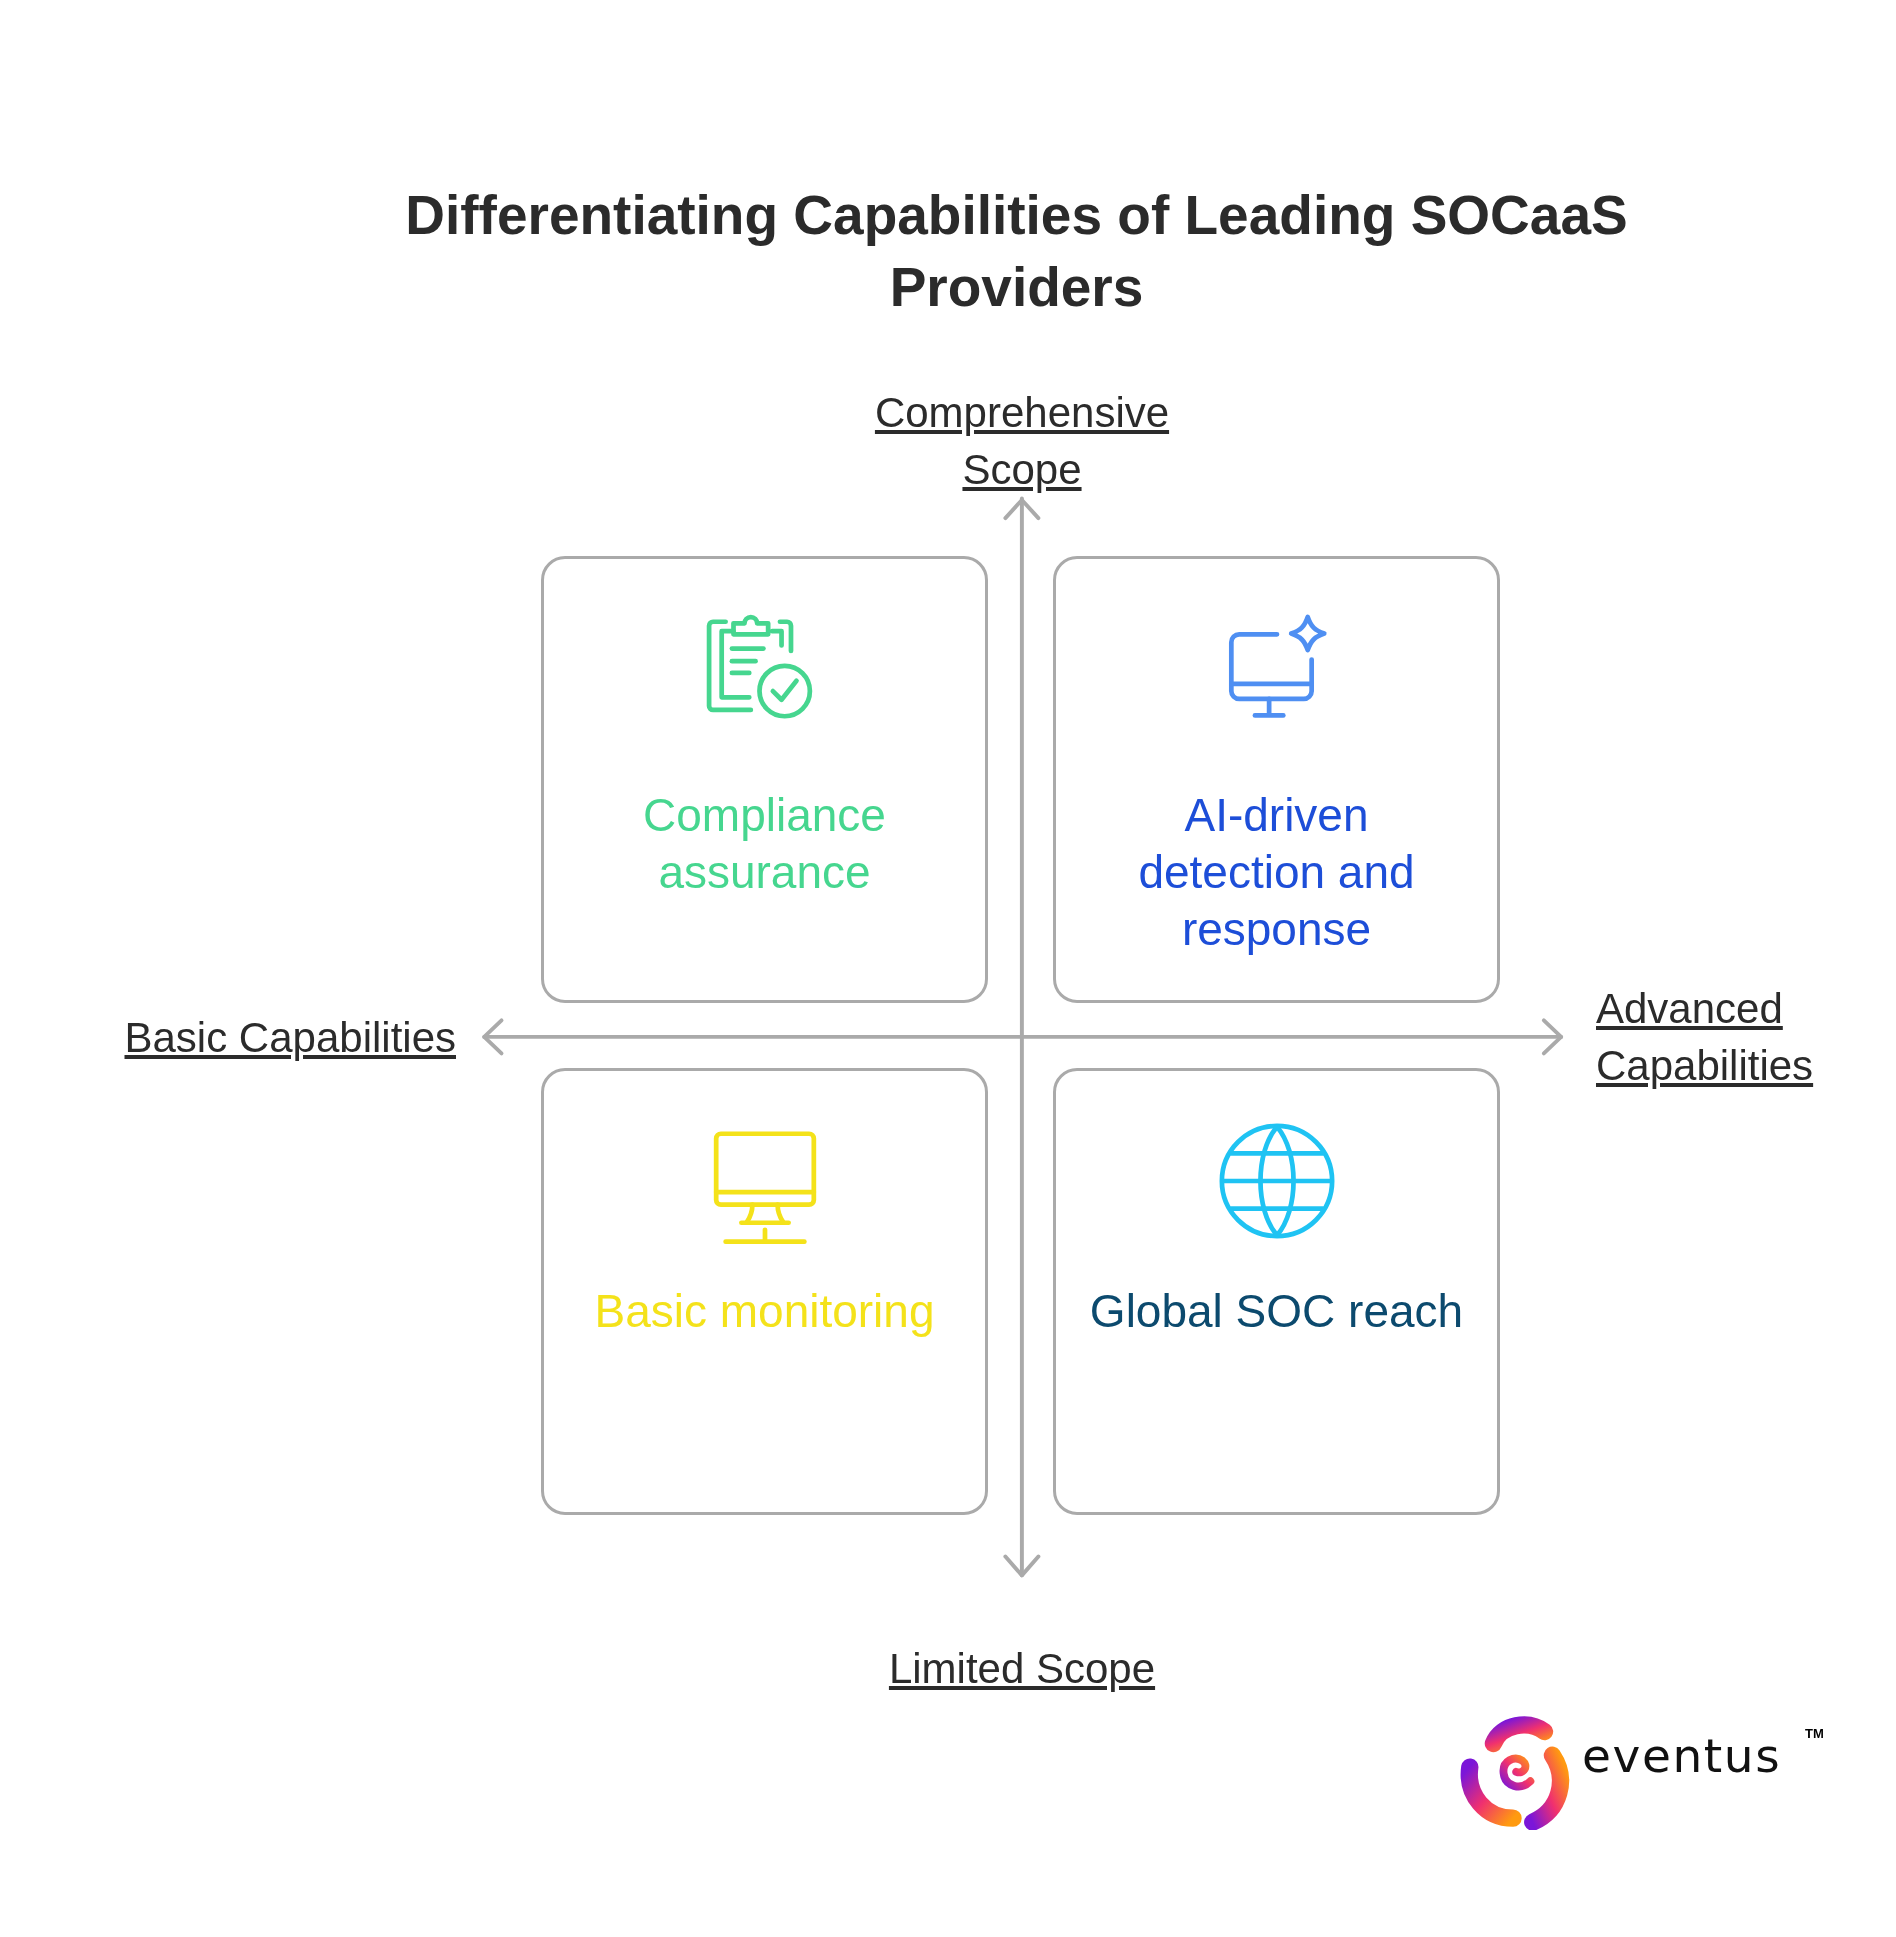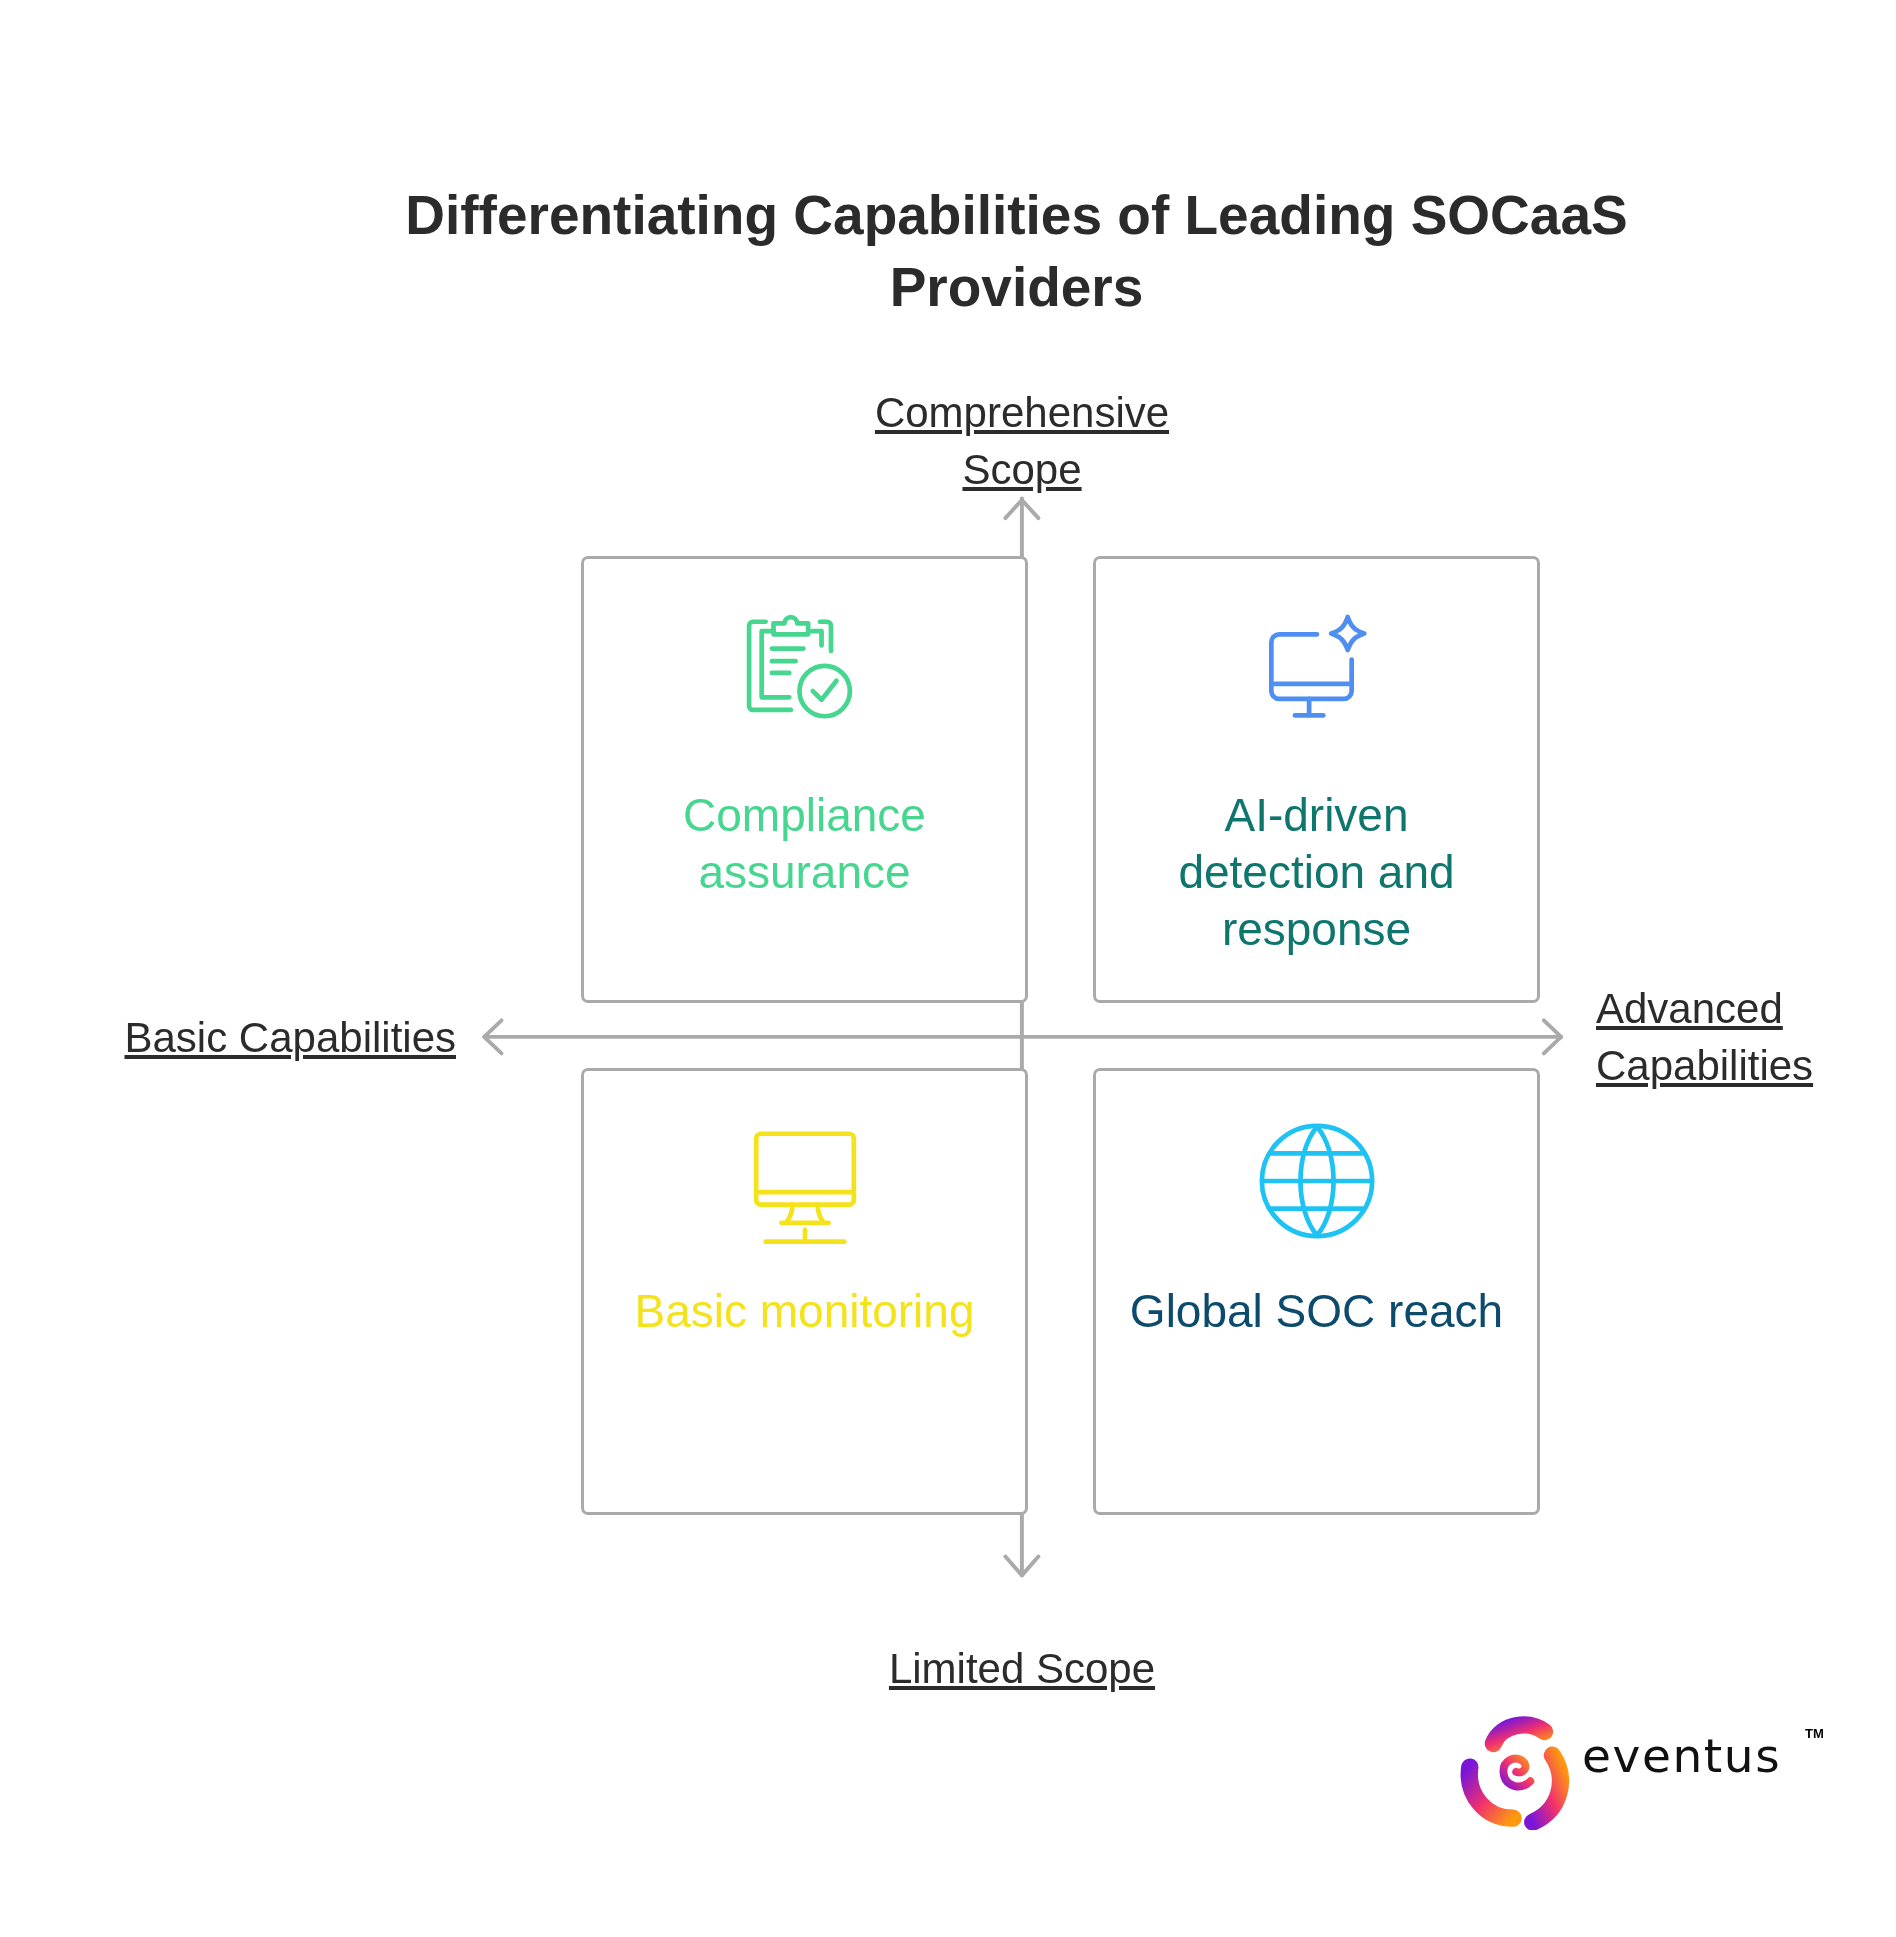--- a/index.html
+++ b/index.html
@@ -9,21 +9,21 @@
              font-weight: bold; font-size: 55px; line-height: 72px; color: #2b2b2b; }
     .title span { display: block; }
     .axis-label { position: absolute; color: #2b2b2b; font-size: 42px; line-height: 57px; text-decoration: underline; }
     .axis-label span { display: block; }
     #lbl-top { left: 786px; width: 472px; top: 384px; text-align: center; }
     #lbl-bottom { left: 786px; width: 472px; top: 1604px; text-align: center; margin-top: 36px; }
     #lbl-left { left: 47px; width: 409px; top: 1009px; text-align: right; }
     #lbl-right { left: 1596px; width: 299px; top: 980px; text-align: left; }
     svg.axes { position: absolute; left: 0; top: 0; }
     .box { position: absolute; width: 447px; height: 447px; border: 3.9px solid #aaaaaa;
-           border-radius: 7px; background: #fff; box-sizing: border-box; margin-left: 40px; }
+           border-radius: 24px; background: #fff; box-sizing: border-box; }
     .box .icon { position: absolute; left: 50%; transform: translateX(-50%); top: 47px;
                  width: 126px; height: 126px; }
     .box .label { position: absolute; left: 15.7px; right: 15.7px; top: 228px; text-align: center;
                   font-size: 46px; line-height: 57px; }
     .box .label span { display: block; }
     #box-tl { left: 541px; top: 556px; }
     #box-tr { left: 1053px; top: 556px; }
     #box-bl { left: 541px; top: 1068px; }
     #box-br { left: 1053px; top: 1068px; }
     #box-bl .label, #box-br .label { top: 212px; }
@@ -90,21 +90,21 @@
 <div class="box" id="box-tr">
   <svg class="icon" viewBox="0 0 160 160">
     <g fill="none" stroke="#4f8ff2" stroke-width="6" stroke-linecap="round" stroke-linejoin="round">
       <path d="M80 36 H32 a10 10 0 0 0 -10 10 V108 a10 10 0 0 0 10 10 H114 a10 10 0 0 0 10 -10 V68"></path>
       <line x1="22" y1="99" x2="124" y2="99"></line>
       <line x1="70" y1="118" x2="70" y2="138"></line>
       <line x1="52" y1="139" x2="88" y2="139"></line>
       <path d="M119 14 C123 26 128 31 140 35 C128 39 123 44 119 56 C115 44 110 39 98 35 C110 31 115 26 119 14 Z"></path>
     </g>
   </svg>
-  <div class="label" style="color:#0f766e">
+  <div class="label" style="color:#1d4ed8">
     <span>AI-driven</span>
     <span>detection and</span>
     <span>response</span>
   </div>
 </div>
 
 <div class="box" id="box-bl">
   <svg class="icon" viewBox="0 0 160 160">
     <g fill="none" stroke="#f4e21a" stroke-width="6" stroke-linecap="round" stroke-linejoin="round">
       <rect x="18" y="20" width="124" height="90" rx="6"></rect>

